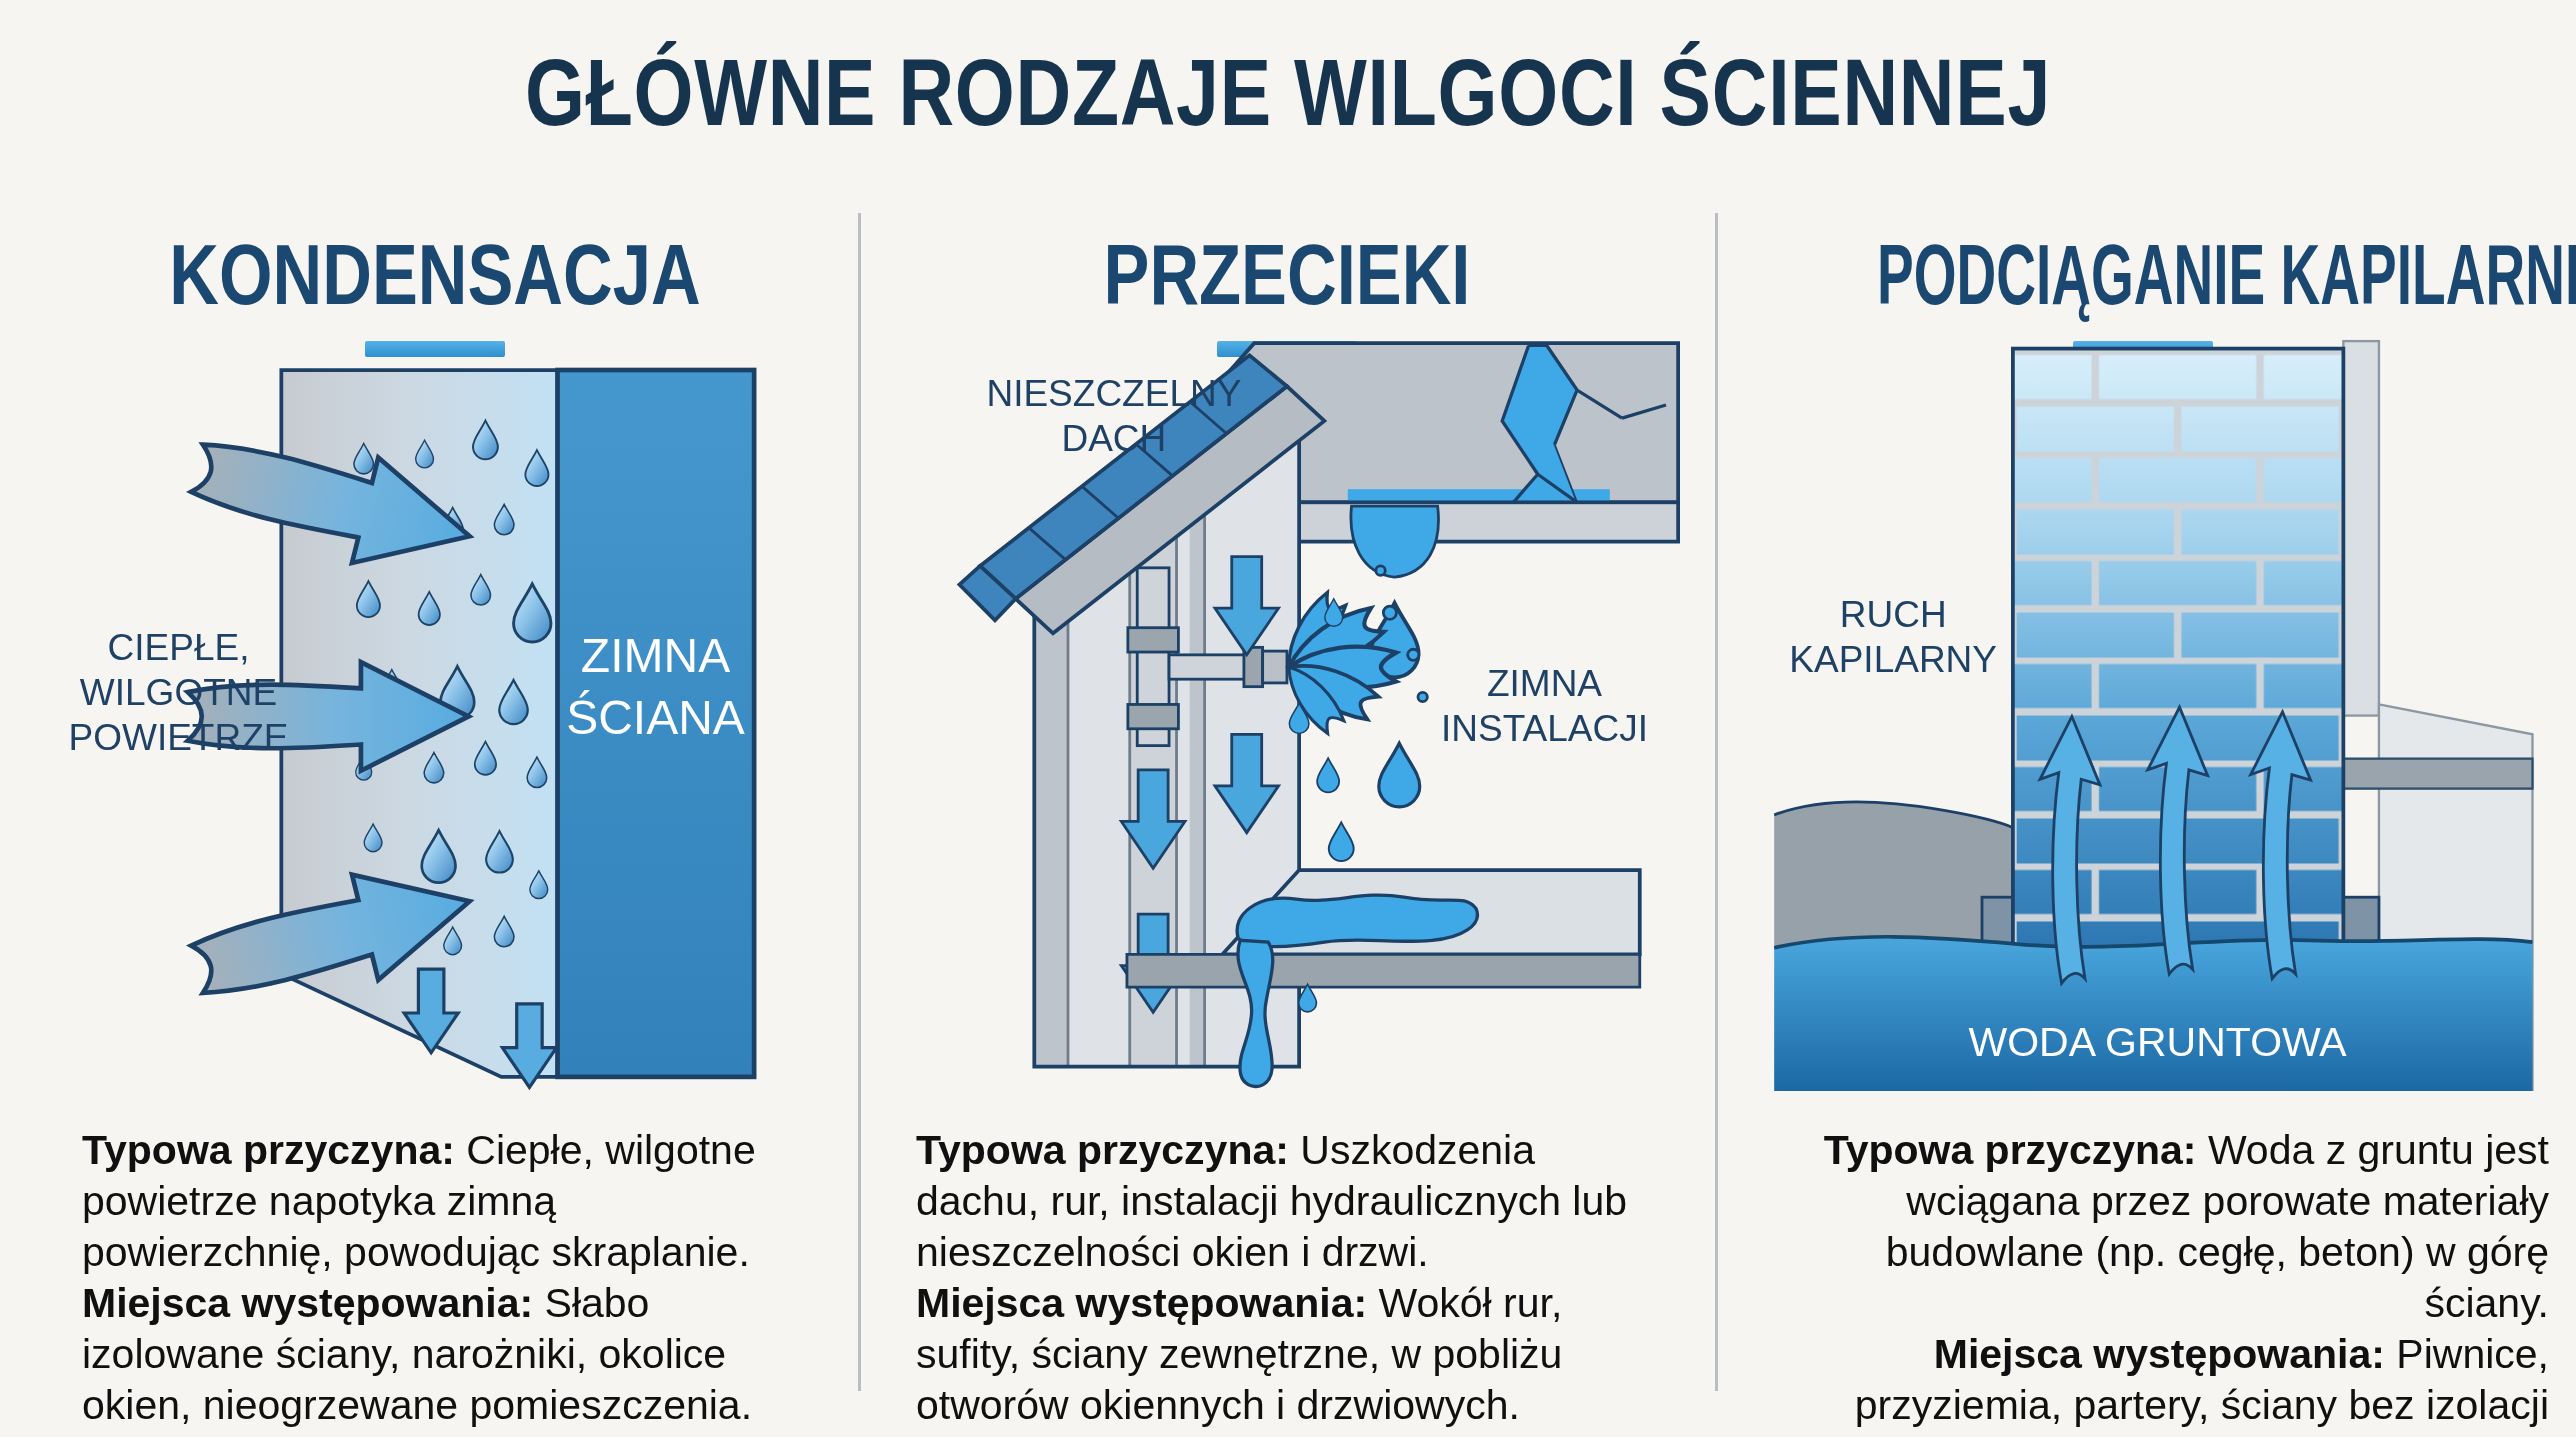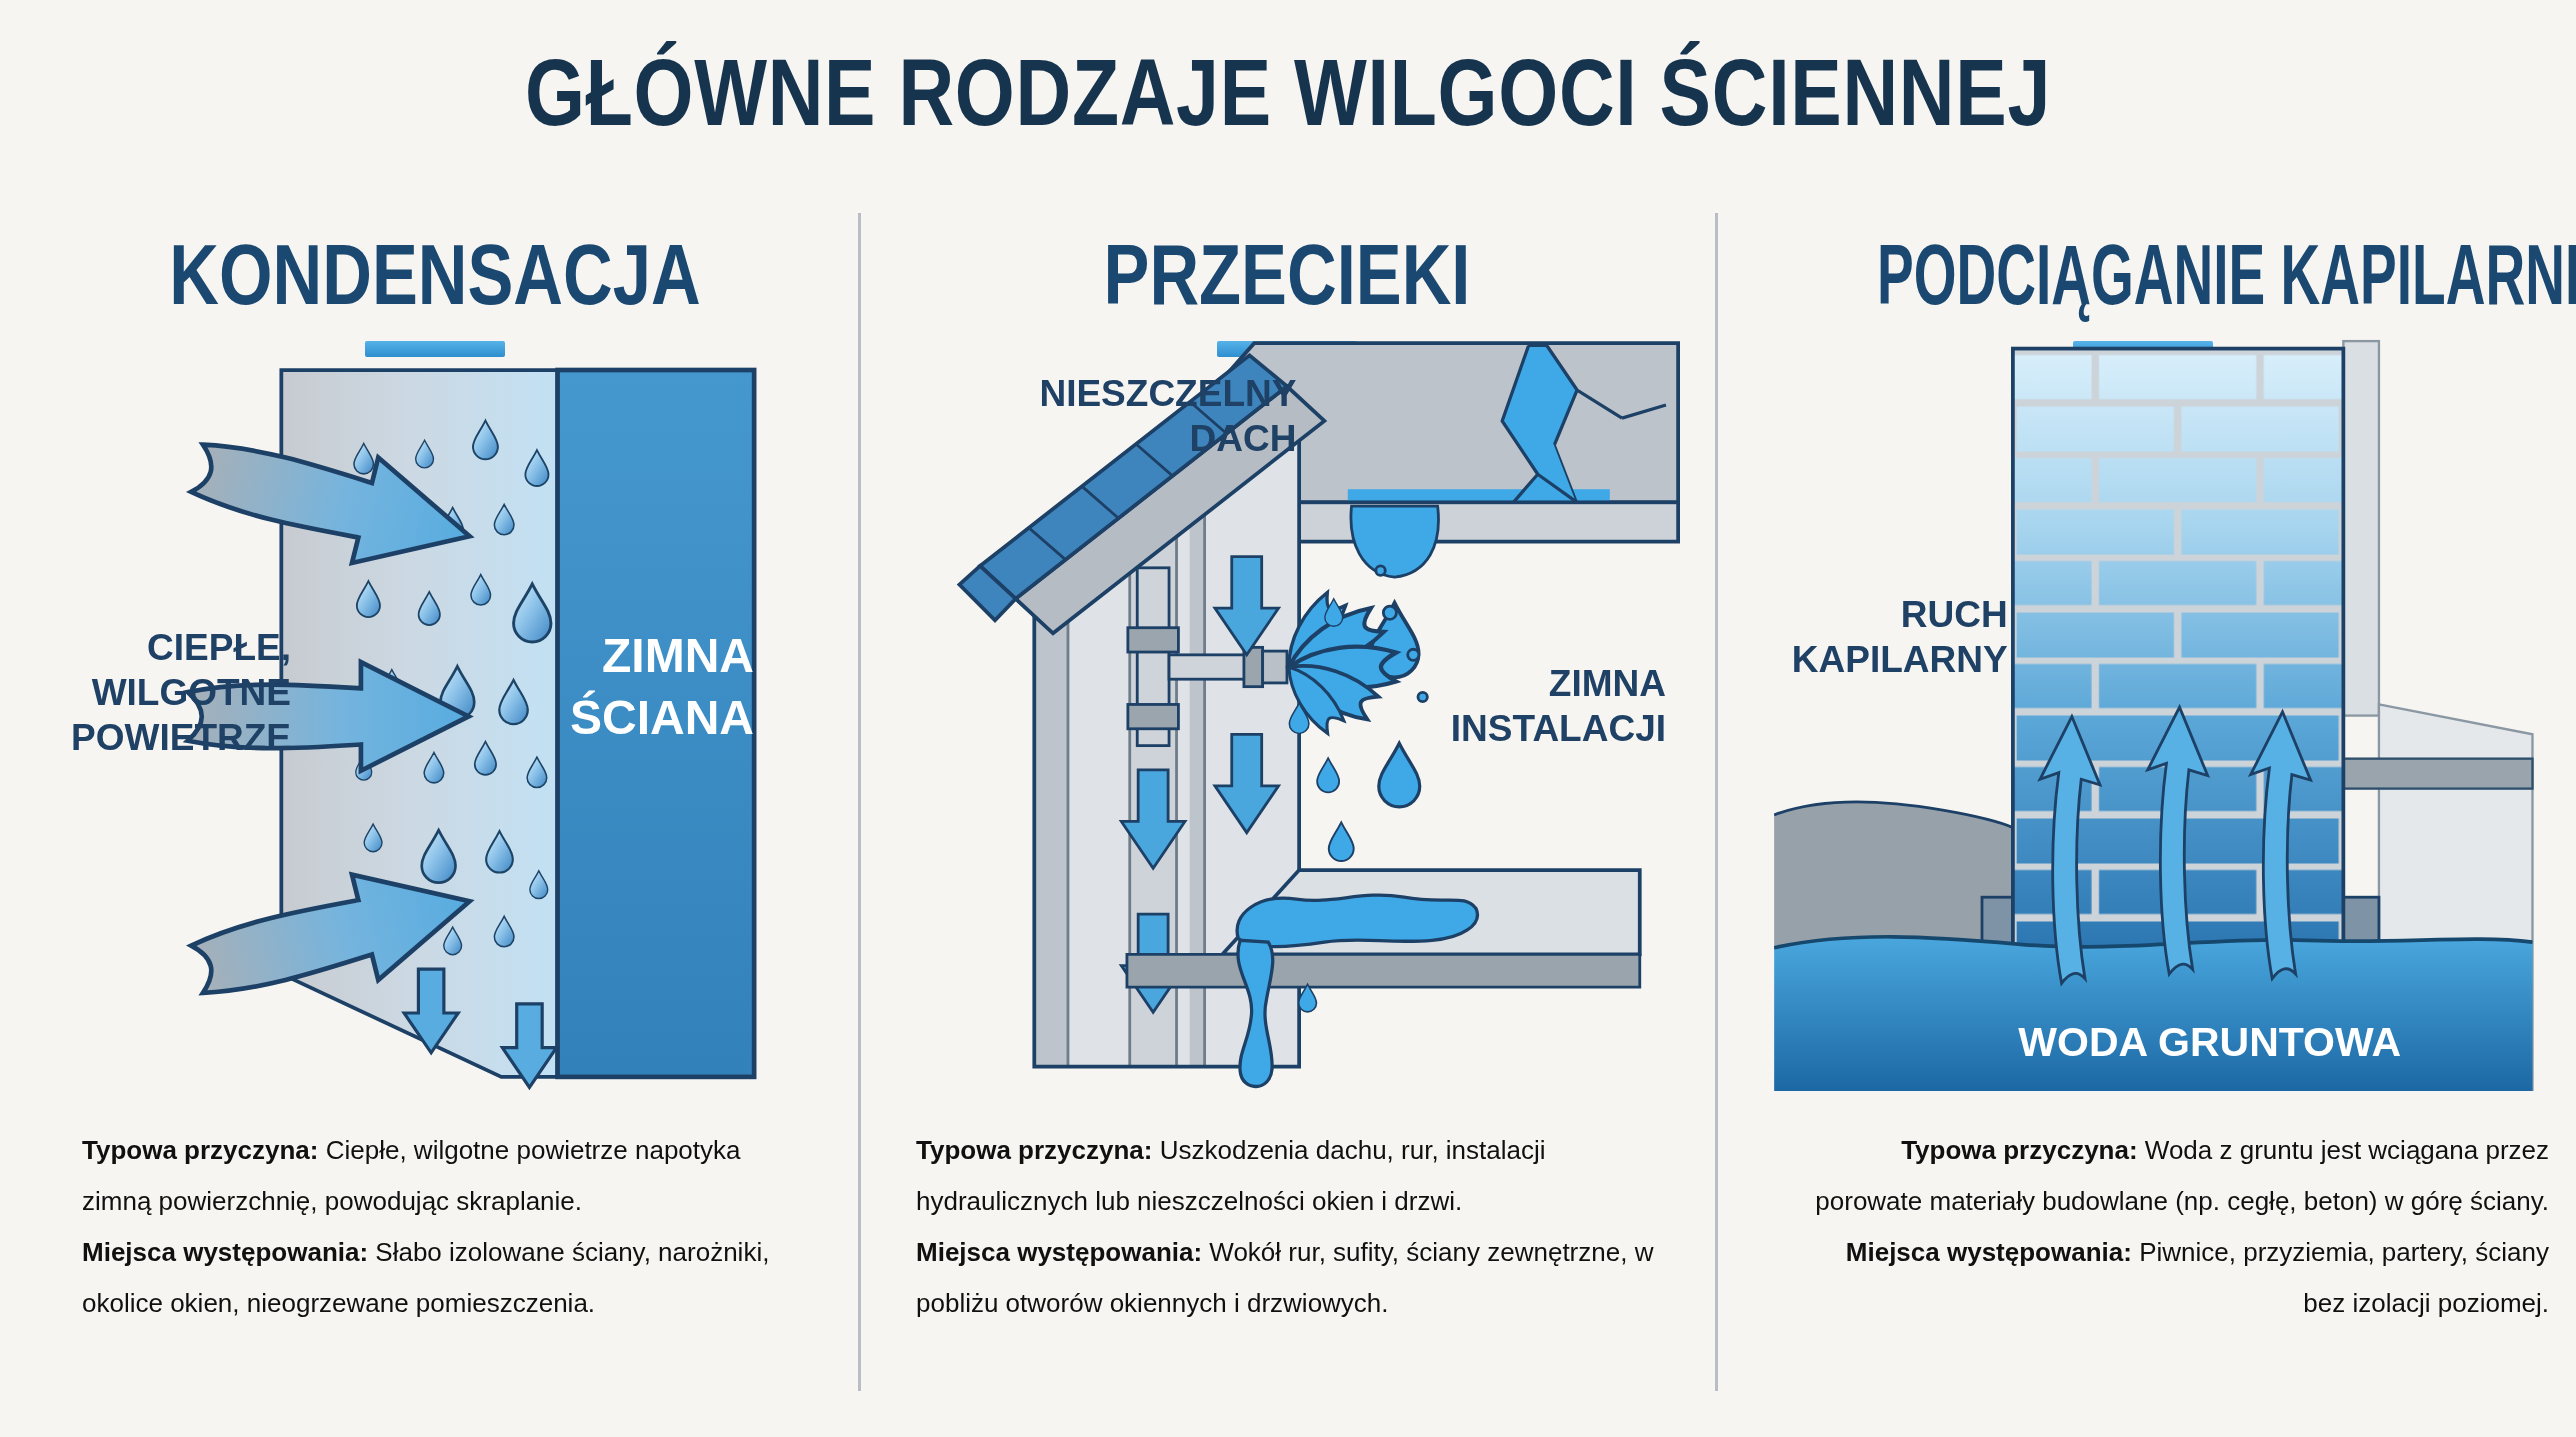--- a/index.html
+++ b/index.html
@@ -31,31 +31,31 @@
   .divider{
     position:absolute;top:213px;width:2.8px;height:1178px;background:#b8bec4;
   }
   .div1{left:858px;} .div2{left:1715px;}
   .diagram{position:absolute;}
   .diag1{left:66px;top:281px;width:749px;height:810px;}
   .diag2{left:922px;top:332px;width:758px;height:758px;}
   .diag3{left:1774px;top:328px;width:768px;height:763px;}
   .diagram svg{position:absolute;left:0;top:0;}
   .diagram-label{
-    position:absolute;white-space:pre-line;text-align:right;
-    font-weight:bold;color:#1e4165;line-height:1.22;
+    position:absolute;white-space:pre-line;text-align:center;
+    font-weight:normal;color:#1e4165;line-height:1.22;
   }
   .lbl-air{left:0px;top:344px;width:225px;font-size:37px;}
   .lbl-coldwall{left:491px;top:344px;width:197px;font-size:48px;color:#ffffff;line-height:1.3;}
   .lbl-roof{left:9.4px;top:39px;width:365px;font-size:37px;}
   .lbl-pipes{left:501px;top:329px;width:243px;font-size:37px;}
   .lbl-capillary{left:4.7px;top:264px;width:229px;font-size:37px;}
   .lbl-groundwater{left:140px;top:689px;width:487px;font-size:41px;color:#ffffff;}
   .desc{
-    position:absolute;top:1125px;font-size:26px;line-height:51px;color:#101010;
+    position:absolute;top:1125px;font-size:41px;line-height:51px;color:#101010;
   }
   .desc p{margin:0;}
   .desc b{font-weight:bold;}
   .txt1{left:82px;width:735px;}
   .txt2{left:916px;width:749px;}
   .txt3{left:1805px;width:744px;text-align:right;}
 </style>
 </head>
 <body>
 

